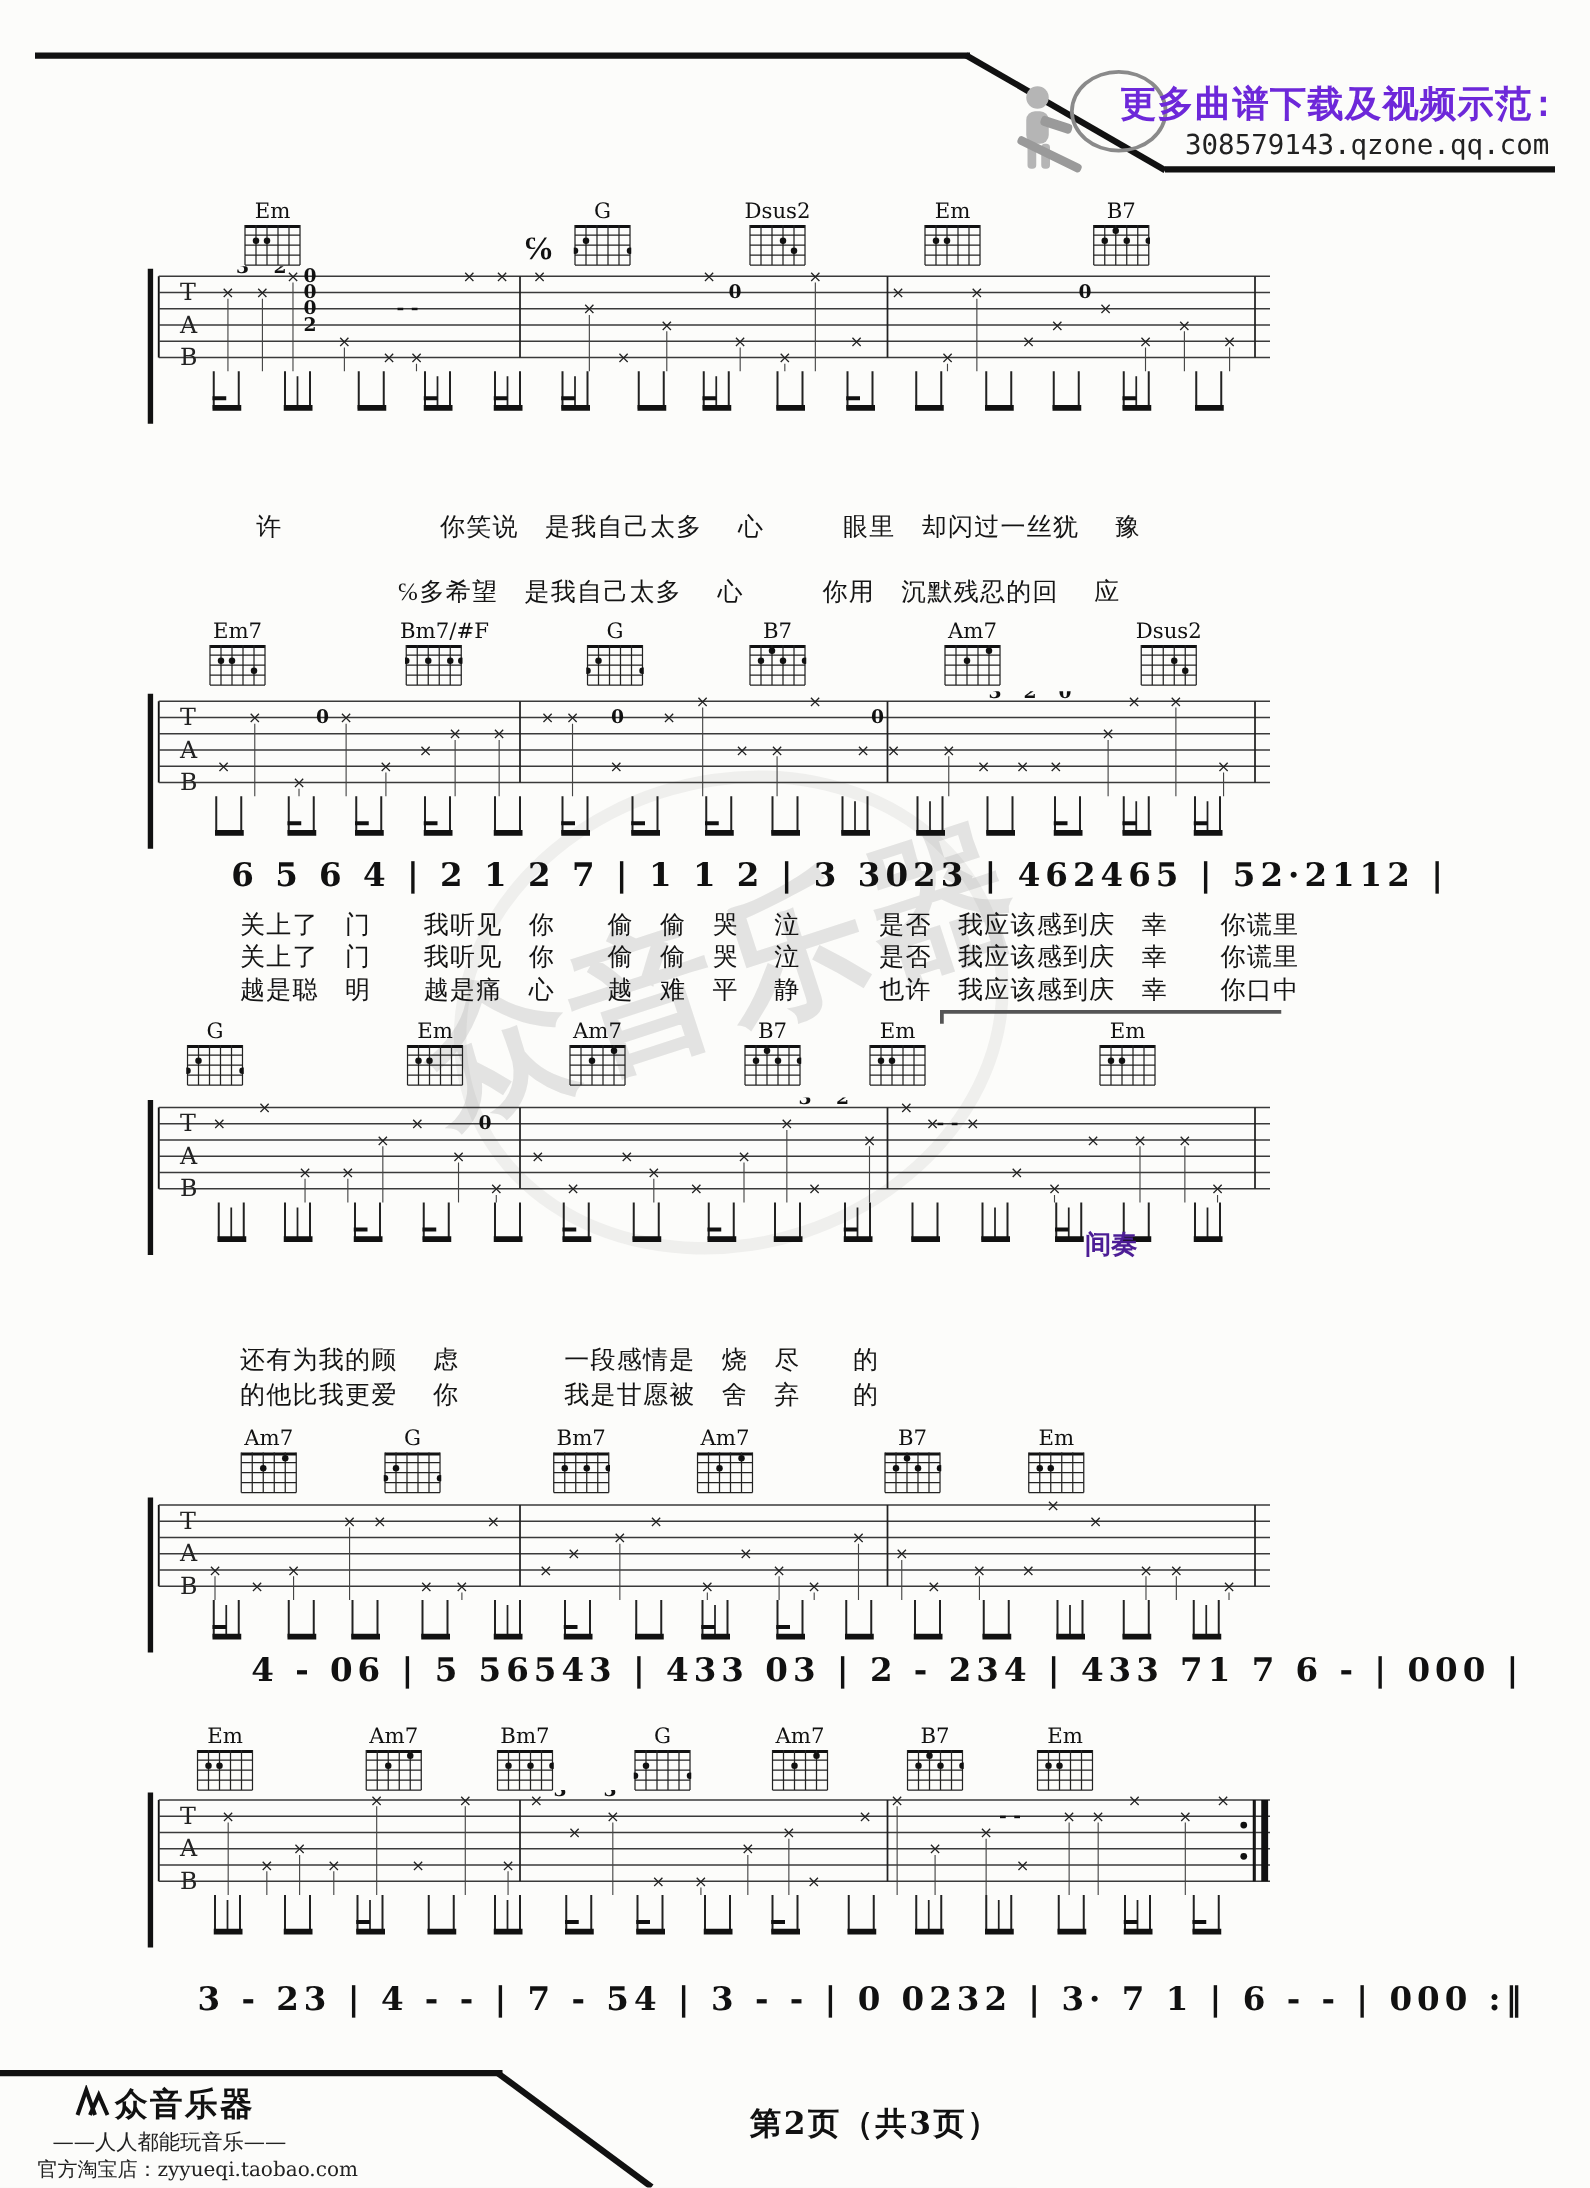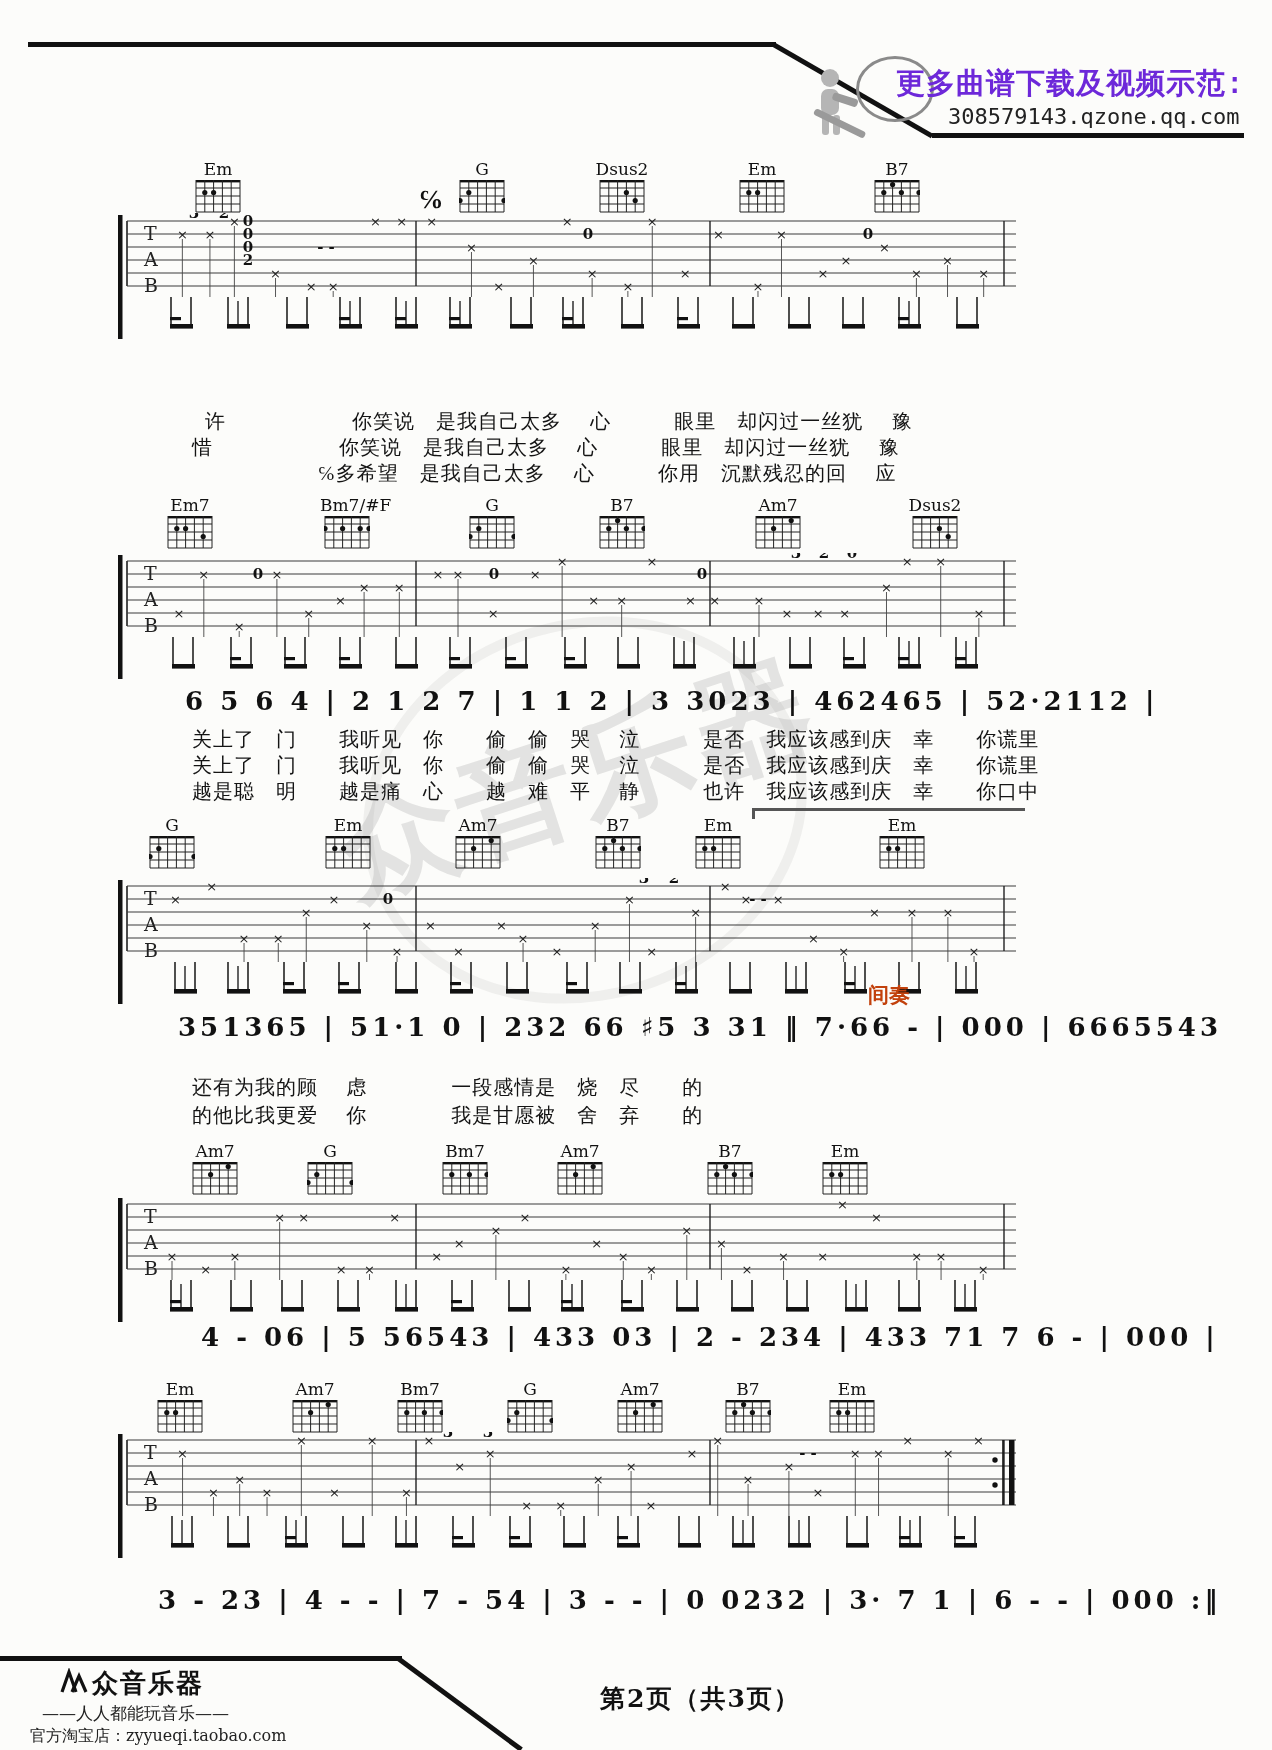--- a/index.html
+++ b/index.html
@@ -11,21 +11,21 @@
   #promo-text{position:absolute;left:872px;top:64px;width:380px;font-family:Liberation Mono, monospace;font-weight:bold;font-size:29px;color:#6d28d9;letter-spacing:1px;white-space:nowrap;margin-left:24px;}
   #promo-url{position:absolute;left:948px;top:104px;font-family:"DejaVu Sans Mono",monospace;font-size:22px;color:#222;white-space:nowrap;}
   #magnifier{position:absolute;left:856px;top:56px;width:72px;height:60px;border:3px solid #8a8a8a;border-radius:50%;}
   #mag-handle{position:absolute;left:816px;top:108px;width:56px;height:7px;background:#9a9a9a;transform:rotate(26deg);transform-origin:left top;border-radius:3px;}
   
   .chord{position:absolute;width:54px;text-align:center;}
   .chord-name{font-family:"DejaVu Serif",serif;font-weight:normal;font-size:17px;color:#111;line-height:18px;white-space:nowrap;}
   .jianpu{position:absolute;left:185px;width:860px;font-family:"DejaVu Serif",serif;font-weight:bold;font-size:26px;letter-spacing:4px;color:#111;white-space:pre;}
   .lyric{position:absolute;left:192px;width:860px;font-family:"DejaVu Serif",serif;font-size:20px;color:#141414;white-space:pre;letter-spacing:1px;}
   .segno{position:absolute;font-family:"DejaVu Serif",serif;font-size:26px;font-weight:bold;color:#111;}
-  .interlude{position:absolute;font-family:Liberation Mono, monospace;font-size:21px;font-weight:bold;color:#c2410c;text-align:center;}
+  .interlude{position:absolute;font-family:Liberation Mono, monospace;font-size:21px;font-weight:bold;color:#4c1d95;text-align:center;}
   .bracket-line{position:absolute;height:3px;background:#555;}
   .bracket-tick{position:absolute;width:3px;height:11px;background:#555;}
   
   #watermark{position:absolute;left:330px;top:700px;font-size:118px;font-family:"DejaVu Serif",serif;font-weight:bold;color:rgba(140,140,140,0.22);transform:rotate(-18deg);letter-spacing:6px;pointer-events:none;white-space:nowrap;}
   #watermark-circle{position:absolute;left:360px;top:620px;width:430px;height:360px;border:10px solid rgba(150,150,150,0.12);border-radius:50%;transform:rotate(-18deg);pointer-events:none;}
   
   #footer-logo{position:absolute;left:92px;top:1666px;font-family:"DejaVu Serif",serif;font-weight:bold;font-size:26px;color:#111;letter-spacing:2px;}
   #footer-tagline{position:absolute;left:42px;top:1702px;font-size:17px;color:#222;font-family:"DejaVu Serif",serif;}
   #footer-shop{position:absolute;left:30px;top:1726px;font-size:16px;color:#222;font-family:"DejaVu Serif",serif;}
   #page-num{position:absolute;left:600px;top:1682px;font-family:"DejaVu Serif",serif;font-weight:bold;font-size:25px;color:#111;letter-spacing:2px;}
@@ -270,21 +270,20 @@
           <text class="anno" x="106" y="5" text-anchor="middle">2</text>
           <text class="anno" x="130" y="12.5" text-anchor="middle">0</text>
           <text class="anno" x="130" y="25.5" text-anchor="middle">0</text>
           <text class="anno" x="130" y="38.5" text-anchor="middle">0</text>
           <text class="anno" x="130" y="51.5" text-anchor="middle">2</text>
           <text class="anno" x="208" y="38.5" text-anchor="middle">-   -</text>
           <text class="anno" x="470" y="25.5" text-anchor="middle">0</text>
           <text class="anno" x="750" y="25.5" text-anchor="middle">0</text>
         </svg></div>
       <div class="lyric" style="top: 408px; margin-left: 13px;">许　　　　　　你笑说　是我自己太多　 心　　　眼里　却闪过一丝犹　 豫</div>
-      <div class="lyric" style="top: 434px;">惜　　　　　　你笑说　是我自己太多　 心　　　眼里　却闪过一丝犹　 豫</div>
       <div class="lyric" style="top: 460px;">　　　　　　℅多希望　是我自己太多　 心　　　你用　沉默残忍的回　 应</div>
       <div class="chord" style="left: 163px; top: 496px;">
         <div class="chord-name">Em7</div>
         <div><svg width="46" height="38" viewBox="0 0 46 38">
             <rect x="1" y="2" width="44" height="2.4" fill="#111"></rect>
             <line x1="1" y1="10" x2="45" y2="10" stroke="#222" stroke-width="1"></line>
             <line x1="1" y1="18" x2="45" y2="18" stroke="#222" stroke-width="1"></line>
             <line x1="1" y1="26" x2="45" y2="26" stroke="#222" stroke-width="1"></line>
             <line x1="1" y1="34" x2="45" y2="34" stroke="#222" stroke-width="1"></line>
             <line x1="1" y1="2" x2="1" y2="34" stroke="#222" stroke-width="1"></line>
@@ -738,21 +737,20 @@
           <line x1="793.9924897119341" y1="39" x2="793.9924897119341" y2="84" stroke="#444" stroke-width="0.9"></line>
           <text class="xmark" x="829.8880401234568" y="38.5" text-anchor="middle">×</text>
           <line x1="829.8880401234568" y1="39" x2="829.8880401234568" y2="84" stroke="#444" stroke-width="0.9"></line>
           <text class="xmark" x="856.0289609053498" y="77.5" text-anchor="middle">×</text>
           <line x1="856.0289609053498" y1="78" x2="856.0289609053498" y2="84" stroke="#444" stroke-width="0.9"></line>
           <text class="anno" x="270" y="25.5" text-anchor="middle">0</text>
           <text class="anno" x="526" y="5" text-anchor="middle">3</text>
           <text class="anno" x="556" y="5" text-anchor="middle">2</text>
           <text class="anno" x="640" y="25.5" text-anchor="middle">-   -</text>
         </svg></div>
-      <div class="jianpu" style="top: 1012px; left: 178px;">351365 | 51·1 0 | 232 66 ♯5 3 31 ‖ 7·66 - | 000 | 6665543</div>
       <div class="lyric" style="top: 1074px;">还有为我的顾　 虑　　　　一段感情是　烧　尽　　的</div>
       <div class="lyric" style="top: 1102px;">的他比我更爱　 你　　　　我是甘愿被　舍　弃　　的</div>
       <div class="chord" style="left: 188px; top: 1142px;">
         <div class="chord-name">Am7</div>
         <div><svg width="46" height="38" viewBox="0 0 46 38">
             <rect x="1" y="2" width="44" height="2.4" fill="#111"></rect>
             <line x1="1" y1="10" x2="45" y2="10" stroke="#222" stroke-width="1"></line>
             <line x1="1" y1="18" x2="45" y2="18" stroke="#222" stroke-width="1"></line>
             <line x1="1" y1="26" x2="45" y2="26" stroke="#222" stroke-width="1"></line>
             <line x1="1" y1="34" x2="45" y2="34" stroke="#222" stroke-width="1"></line>

